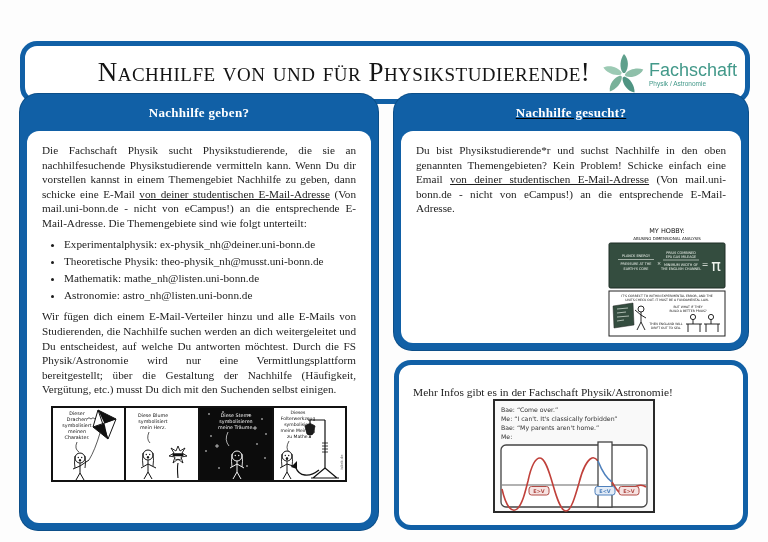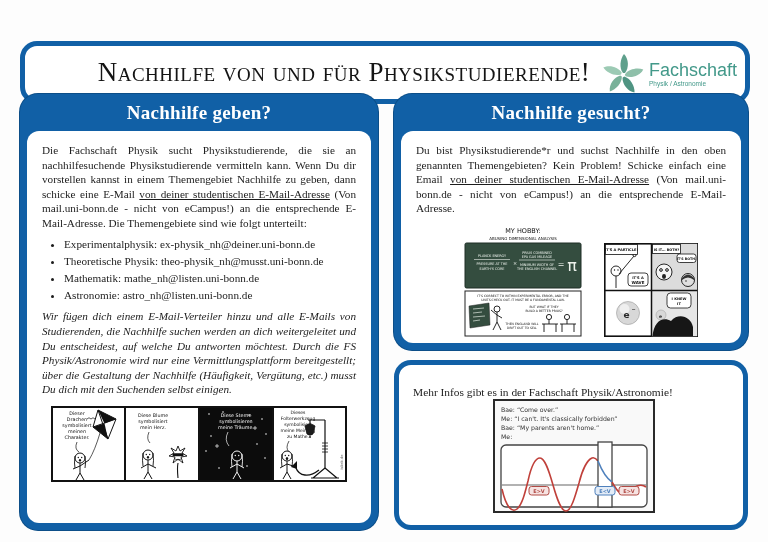--- a/index.html
+++ b/index.html
@@ -24,35 +24,35 @@
   .logo{
     position:absolute;right:8px;top:4px;height:48px;display:flex;align-items:center;
   }
   .logo-text{margin-left:2px;font-family:"Liberation Sans","DejaVu Sans",sans-serif;line-height:1;}
   .logo-name{font-size:18px;color:#43998a;}
   .logo-sub{font-size:6.5px;color:#43998a;margin-top:2px;}
   
   .panel{position:absolute;background:#1160a6;border-radius:18px;box-shadow:0 0 0 1px #0c4e88;}
   .panel-heading{
     height:37px;display:flex;align-items:center;justify-content:center;
-    color:#ffffff;font-weight:bold;font-size:19px;letter-spacing:.3px;
+    color:#ffffff;font-weight:bold;font-size:13px;letter-spacing:.3px;
   }
   .panel-body{
     position:absolute;left:7px;right:7px;top:37px;bottom:7px;background:#ffffff;
     border-radius:12px;box-sizing:border-box;padding:12px 15px;overflow:hidden;
   }
   .panel-give{left:20px;top:94px;width:358px;height:436px;}
-  .panel-seek{left:394px;top:94px;width:354px;height:256px;}
+  .panel-seek{left:394px;top:94px;width:354px;height:256px;text-decoration:underline;}
   .para{font-size:11.2px;line-height:1.3;text-align:justify;color:#1c1c1c;}
   .para .u{text-decoration:underline;}
   ul.topics{margin:8px 0 8px 8px;padding-left:14px;font-size:11.2px;color:#1c1c1c;}
   ul.topics li{margin:5px 0;}
-  .para2{margin-top:0;font-style:italic;}
+  .para2{margin-top:0;}
   .strip-wrap{display:flex;justify-content:center;margin-top:9px;}
-  .comics-row{display:flex;align-items:flex-end;gap:22px;margin-top:9px;margin-left:48px;}
+  .comics-row{display:flex;align-items:flex-end;gap:22px;margin-top:9px;margin-left:48px;flex-direction:column;}
   
   .panel-info{
     position:absolute;left:394px;top:360px;width:354px;height:170px;box-sizing:border-box;
     background:#ffffff;border:5px solid #1160a6;border-radius:17px;
   }
   .info-text{position:absolute;left:14px;top:9px;font-size:11.4px;color:#1c1c1c;margin-top:12px;}
   .meme-wrap{position:absolute;left:94px;top:34px;}
   svg{display:block;}
   svg text{font-family:"DejaVu Sans","Liberation Sans",sans-serif;}
 </style>

